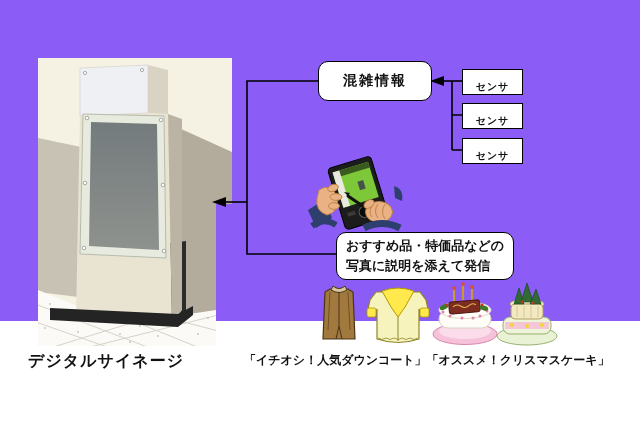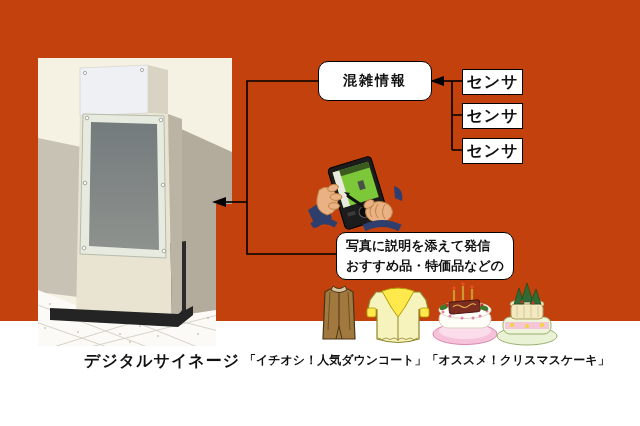--- a/index.html
+++ b/index.html
@@ -1,31 +1,31 @@
 <!DOCTYPE html>
 <html><head>
 <meta charset="utf-8">
 <style>
   html,body{margin:0;padding:0;background:#fff;}
   body{width:640px;height:426px;overflow:hidden;
        font-family:"Liberation Sans","DejaVu Sans",sans-serif;}
-  .stage{position:relative;width:640px;height:321px;background:#c2410c;}
+  .stage{position:relative;width:640px;height:321px;background:#8b5cf6;}
   .abs{position:absolute;}
   .node{position:absolute;display:flex;align-items:center;justify-content:center;
         background:#fff;border:1.6px solid #000;font-weight:bold;color:#111;}
   .congestion{left:318px;top:61px;width:112px;height:38px;border-radius:10px;
               border-width:1.8px;font-size:14px;letter-spacing:2px;}
   .sensor{left:462px;width:59px;height:24px;border-width:1.4px;
-          font-size:16px;letter-spacing:1px;}
+          font-size:10px;letter-spacing:1px;align-items:flex-end;}
   .s1{top:69px}.s2{top:103px}.s3{top:138px}
   .bubble{position:absolute;left:336px;top:232px;width:178px;box-sizing:border-box;
           background:#fff;border:1.8px solid #000;border-radius:10px;
           padding:3px 6px 4px 9px;font-weight:bold;font-size:13px;line-height:1.5;
           color:#111;white-space:nowrap;}
-  .cap{position:absolute;font-weight:bold;color:#111;text-align:right;white-space:nowrap;}
+  .cap{position:absolute;font-weight:bold;color:#111;text-align:left;white-space:nowrap;}
   .cap-signage{left:28px;top:351px;width:212px;font-size:16px;letter-spacing:1px;}
   .cap-products{left:244px;top:352px;width:364px;font-size:12px;}
   svg{display:block;}
 </style>
 </head>
 <body>
 
 <div class="stage">
 
   <svg class="abs" style="left:30px;top:52px" width="205" height="300" viewBox="0 0 205 300">
@@ -147,22 +147,22 @@
     <g>
       <ellipse cx="73" cy="58" rx="13.5" ry="10.5" fill="#eab184" stroke="#b97f3f" stroke-width="1"></ellipse>
       <ellipse cx="63" cy="50" rx="5.5" ry="3.6" transform="rotate(-32 63 50)" fill="#eab184" stroke="#b97f3f" stroke-width="0.9"></ellipse>
       <path d="M66,52 q-4,6 0,11 M72,50 q-5,7 0,14 M79,50 q-5,8 0,15" stroke="#b97f3f" stroke-width="0.9" fill="none"></path>
     </g>
     <path d="M58,74 Q76,65 94,74" stroke="#2e3f6e" stroke-width="7" fill="none"></path>
     <path d="M88,32 q10,3 8,15 l-7,-3 z" fill="#2e3f6e"></path>
   </svg>
 
   <div class="bubble">
+    <div>おすすめ品・特価品などの</div>
     <div>写真に説明を添えて発信</div>
-    <div>おすすめ品・特価品などの</div>
   </div>
 
   <svg class="abs" style="left:316px;top:280px" width="245" height="70" viewBox="0 0 245 70">
 
     <g>
       <path d="M14,9 L32,9 L37,12 L39,59 L7,59 L9,12 Z" fill="#a1793f" stroke="#4a3416" stroke-width="1.2"></path>
       <path d="M14,12 L12,50 M32,12 L34,50" stroke="#6d5122" stroke-width="1" fill="none"></path>
       <path d="M17,6 Q23,11 29,6 L31,10 Q23,15 15,10 Z" fill="#d6c49e" stroke="#4a3416" stroke-width="1"></path>
       <line x1="23" y1="12" x2="23" y2="46" stroke="#4a3416" stroke-width="1"></line>
       <path d="M23,46 L20,59 M23,46 L26,59" stroke="#4a3416" stroke-width="1" fill="none"></path>

